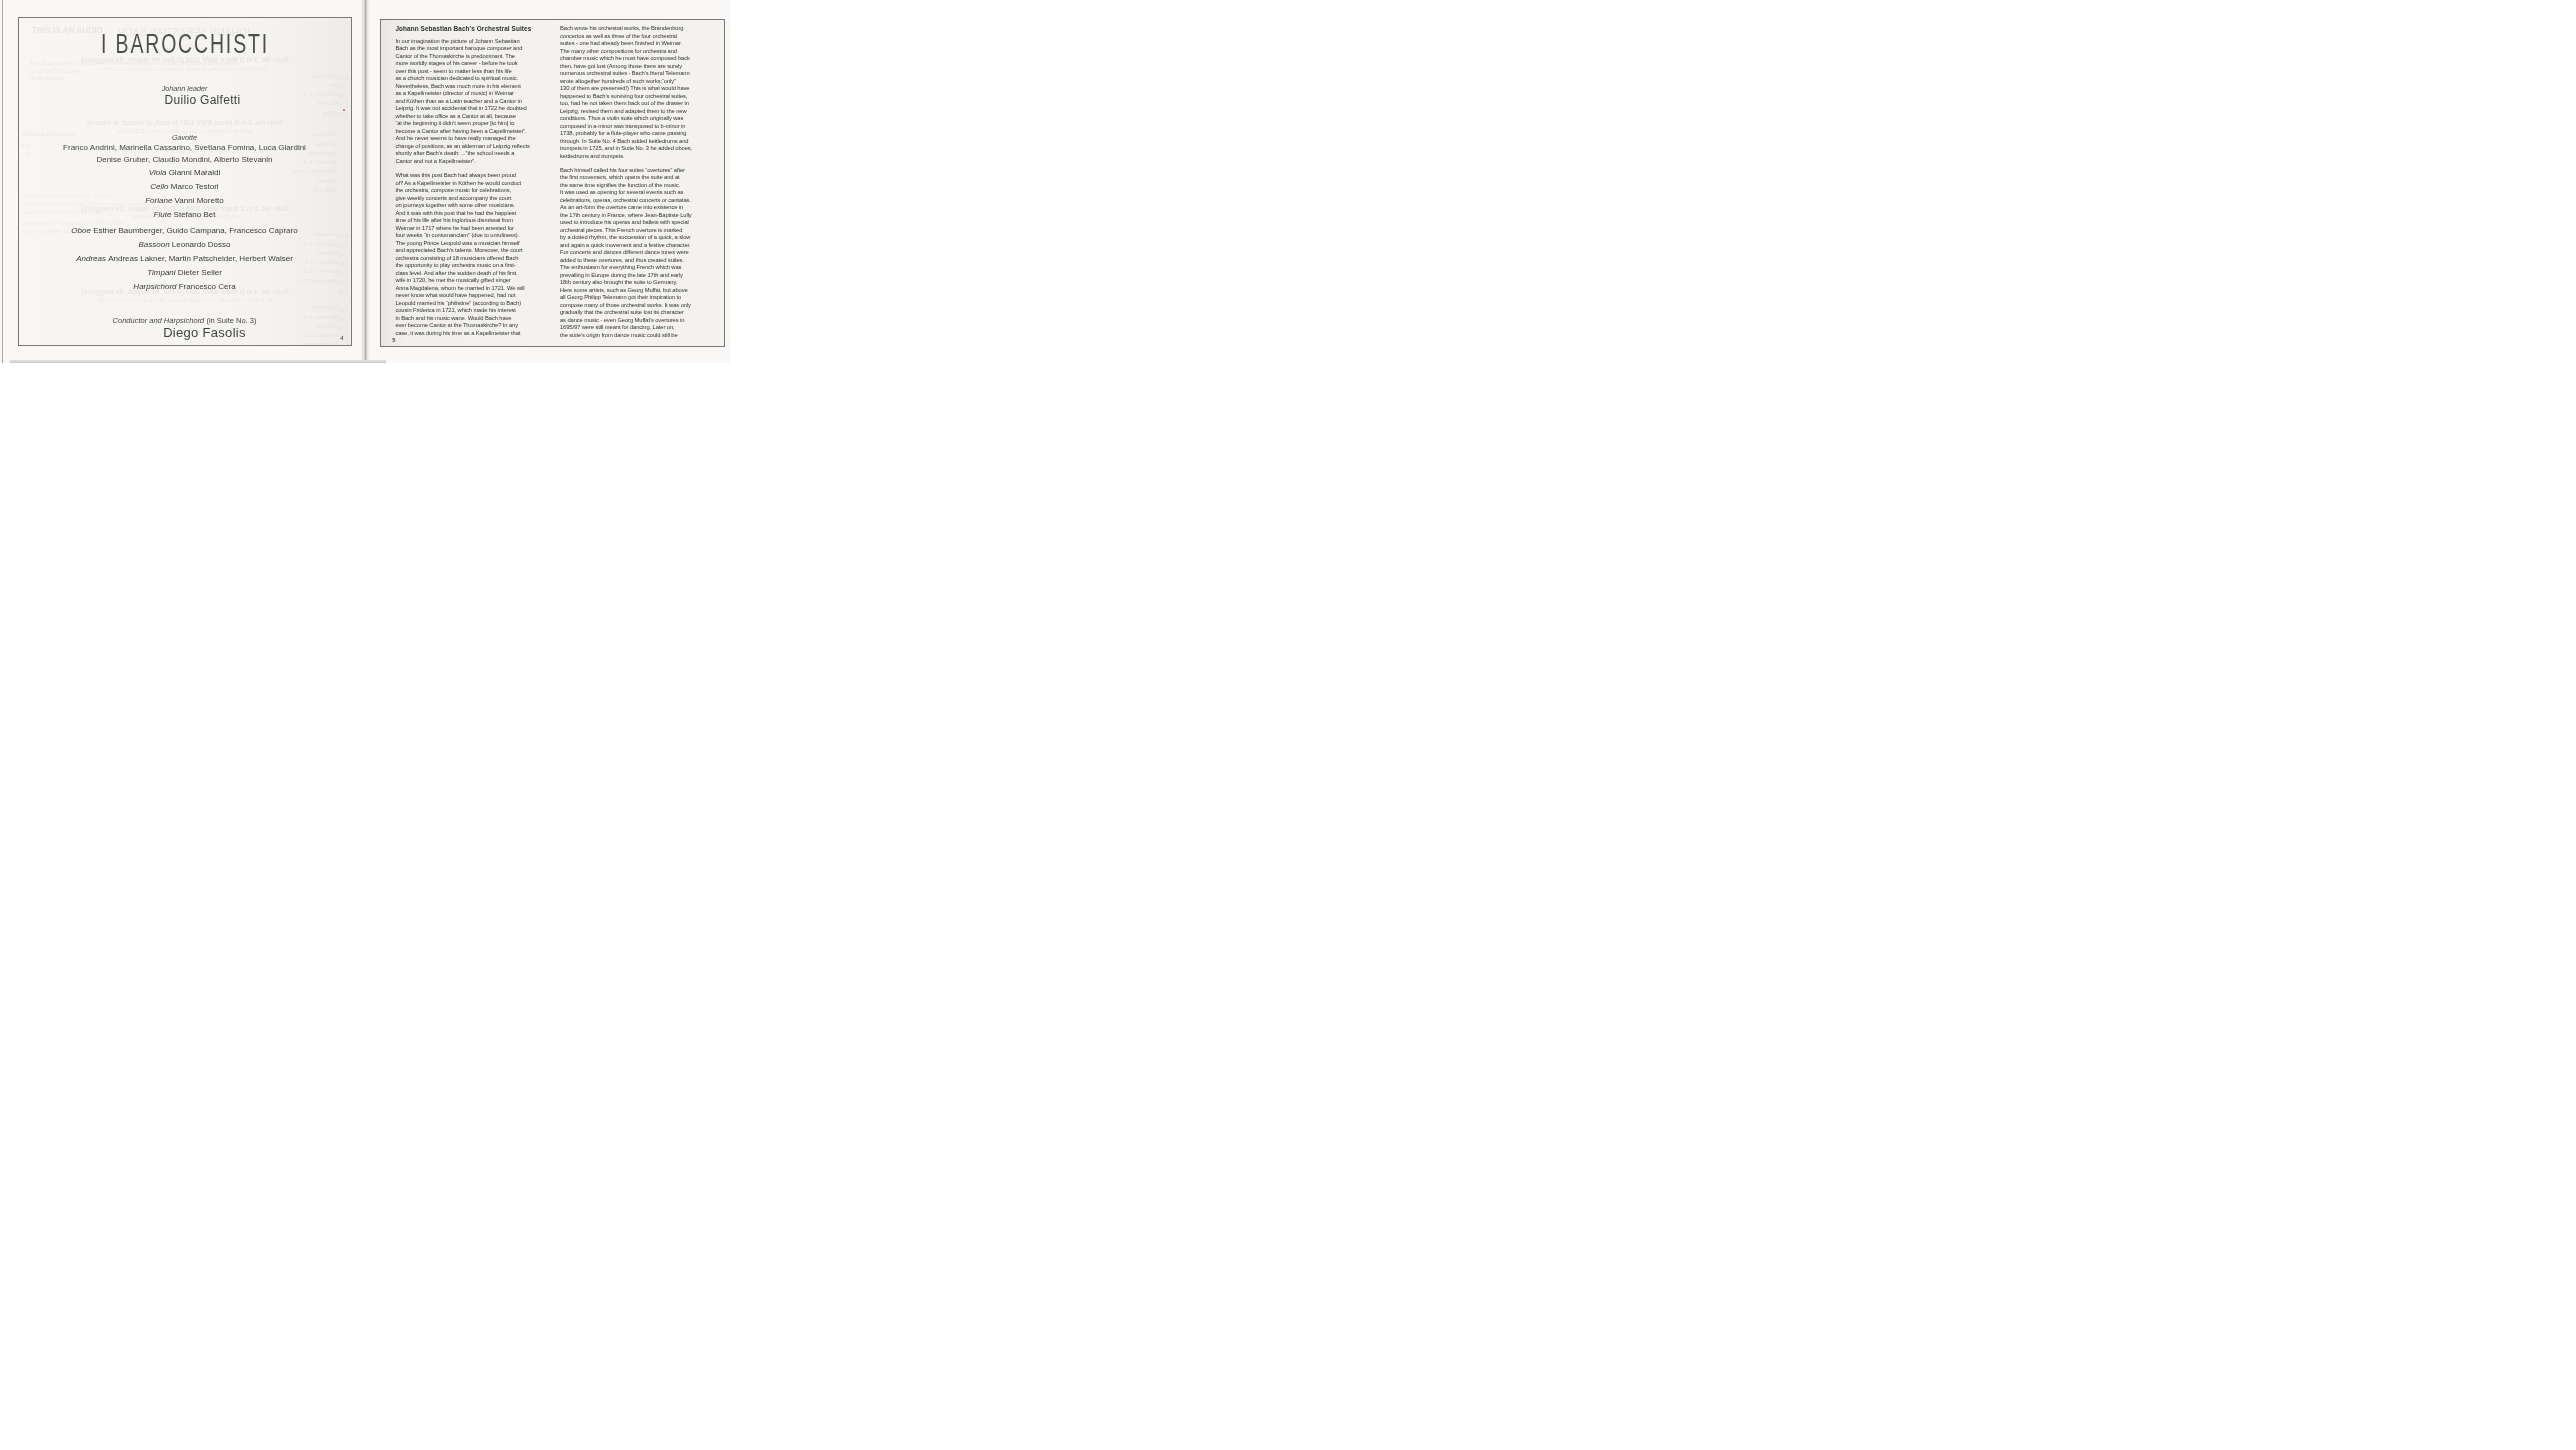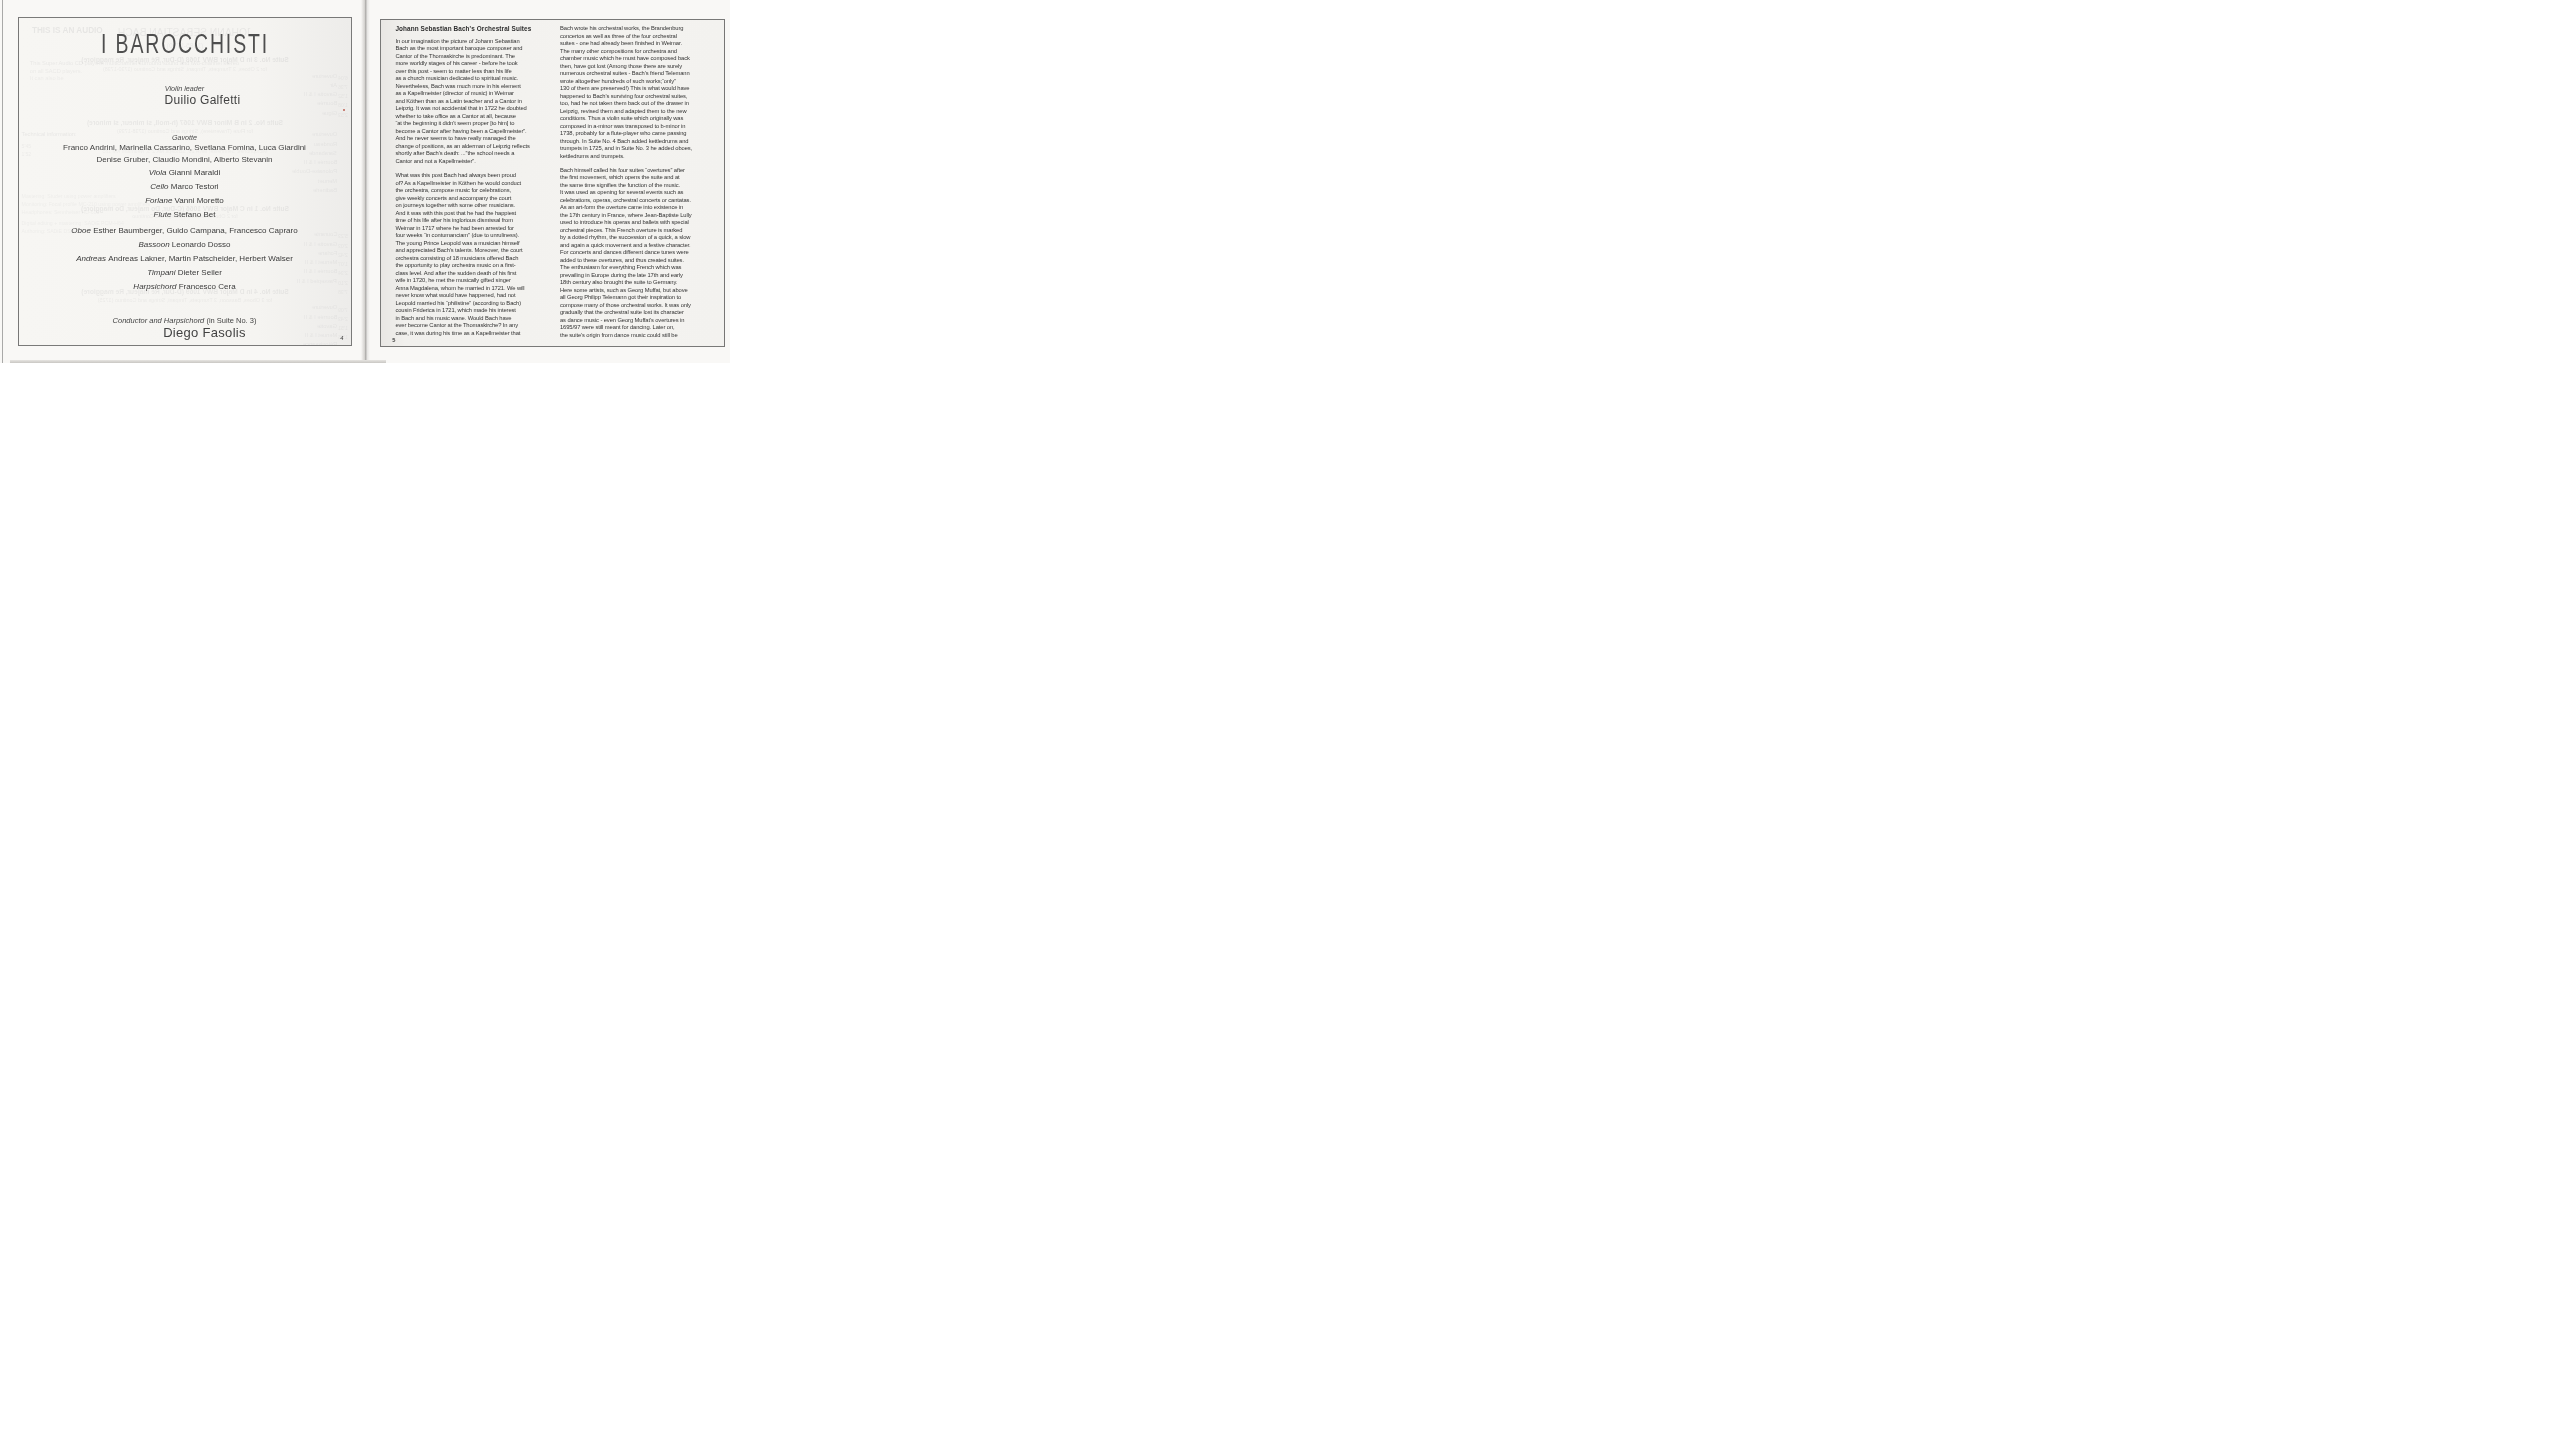--- a/index.html
+++ b/index.html
@@ -113,21 +113,21 @@
         <span class="ghost m" style="top: 305px; right: 13.4px; font-size: 5.7px; opacity: 0.08;">Gavotte</span>
         <span class="ghost m" style="top: 314px; right: 13.4px; font-size: 5.7px; opacity: 0.08;">Menuet I &amp; II</span>
         <span class="ghost m" style="top: 323px; right: 13.4px; font-size: 5.7px; opacity: 0.08;">Réjouissance</span>
         <span class="ghost m" style="top: 289px; right: 3.1px; font-size: 5.2px; opacity: 0.07;">7'09</span>
         <span class="ghost m" style="top: 298px; right: 3.1px; font-size: 5.2px; opacity: 0.07;">2'43</span>
         <span class="ghost m" style="top: 307px; right: 3.1px; font-size: 5.2px; opacity: 0.07;">1'51</span>
         <span class="ghost m" style="top: 316px; right: 3.1px; font-size: 5.2px; opacity: 0.07;">1'35</span>
         <span class="ghost-dot" style="left: 324px; top: 91px;"></span>
       </div>
     <div class="pl-line pl-title">I BAROCCHISTI</div>
-    <div class="pl-line pl-leader-role role">Violin leader</div>
+    <div class="pl-line pl-leader-role role">Johann leader</div>
     <div class="pl-line pl-leader-name">Duilio Galfetti</div>
     <div class="pl-line pl-violin-head role">Gavotte</div>
     <div class="pl-line pl-v1">Franco Andrini, Marinella Cassarino, Svetlana Fomina, Luca Giardini</div>
     <div class="pl-line pl-v2">Denise Gruber, Claudio Mondini,  Alberto Stevanin</div>
     <div class="pl-roster">
         <div class="pl-roster-line"><span class="role">Viola </span><span>Gianni Maraldi</span></div>
         <div class="pl-roster-line"><span class="role">Cello </span><span>Marco Testori</span></div>
         <div class="pl-roster-line"><span class="role">Forlane </span><span>Vanni Moretto</span></div>
         <div class="pl-roster-line"><span class="role">Flute </span><span>Stefano Bet</span></div>
         <div class="pl-roster-line" style="margin-top: 2.6px;"><span class="role">Oboe </span><span>Esther Baumberger, Guido Campana, Francesco Capraro</span></div>

